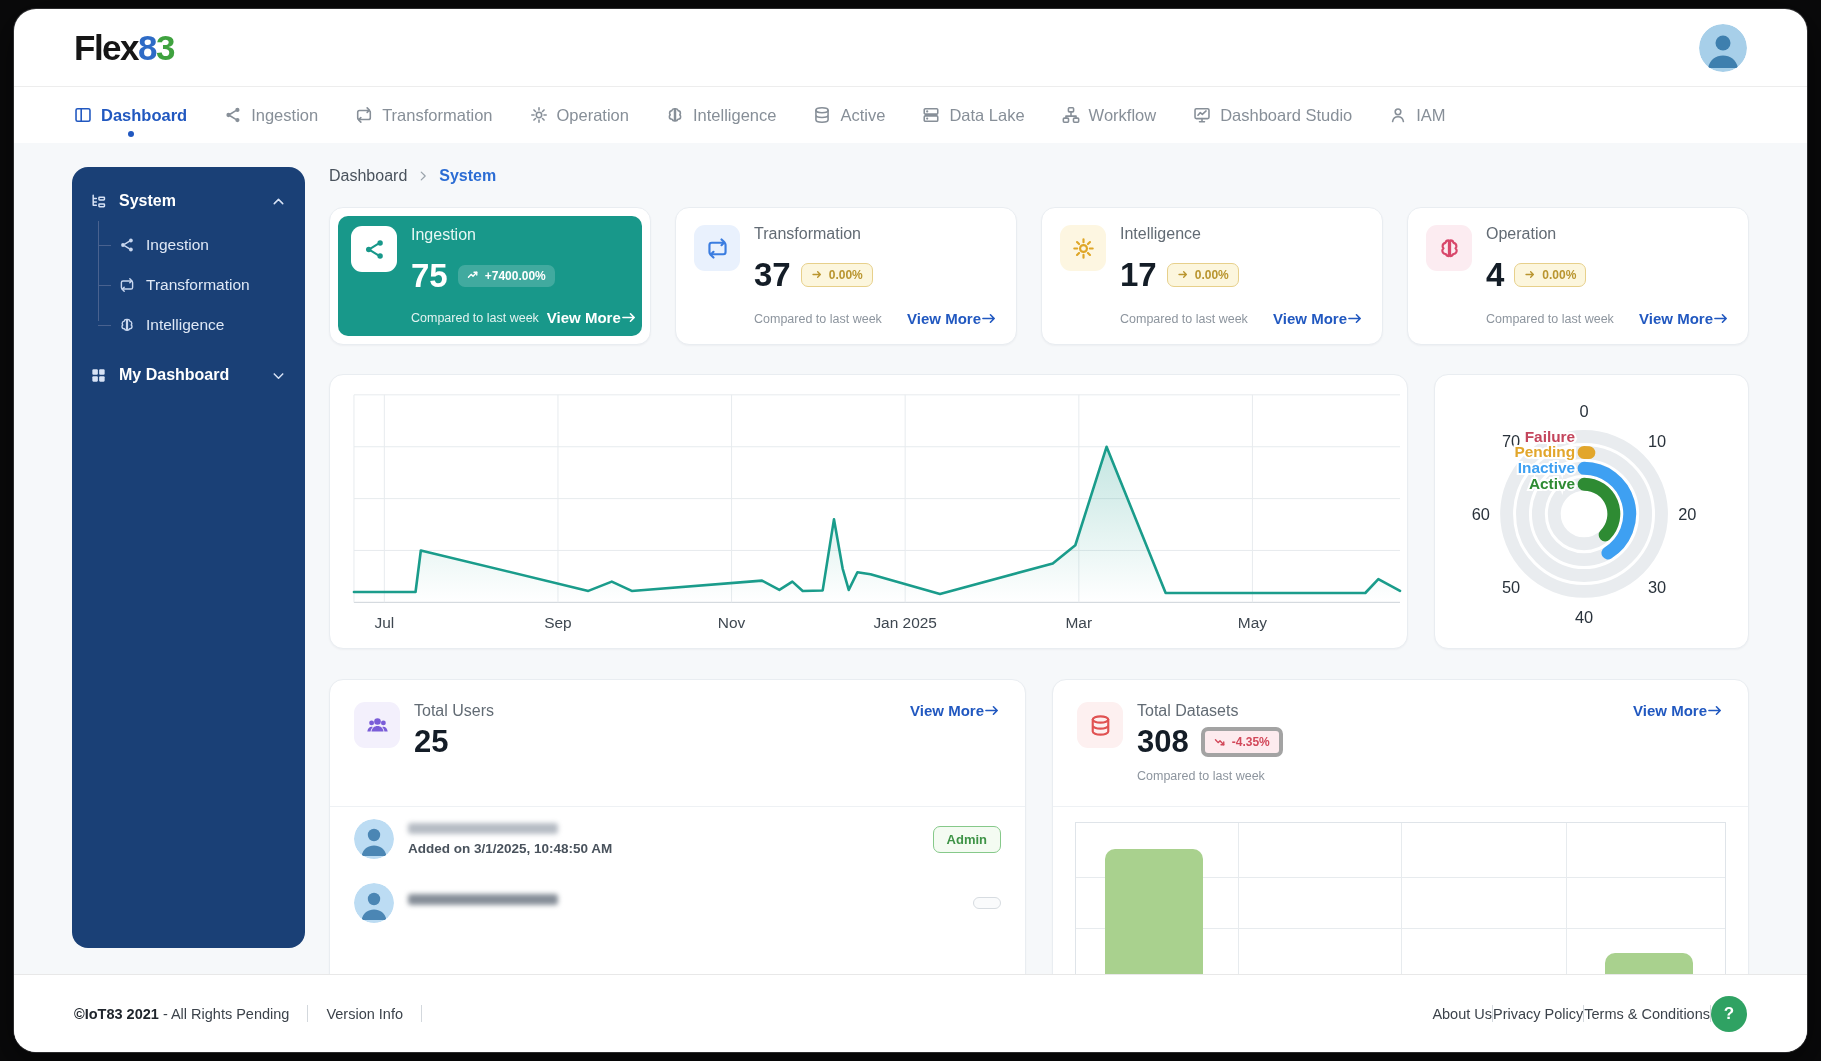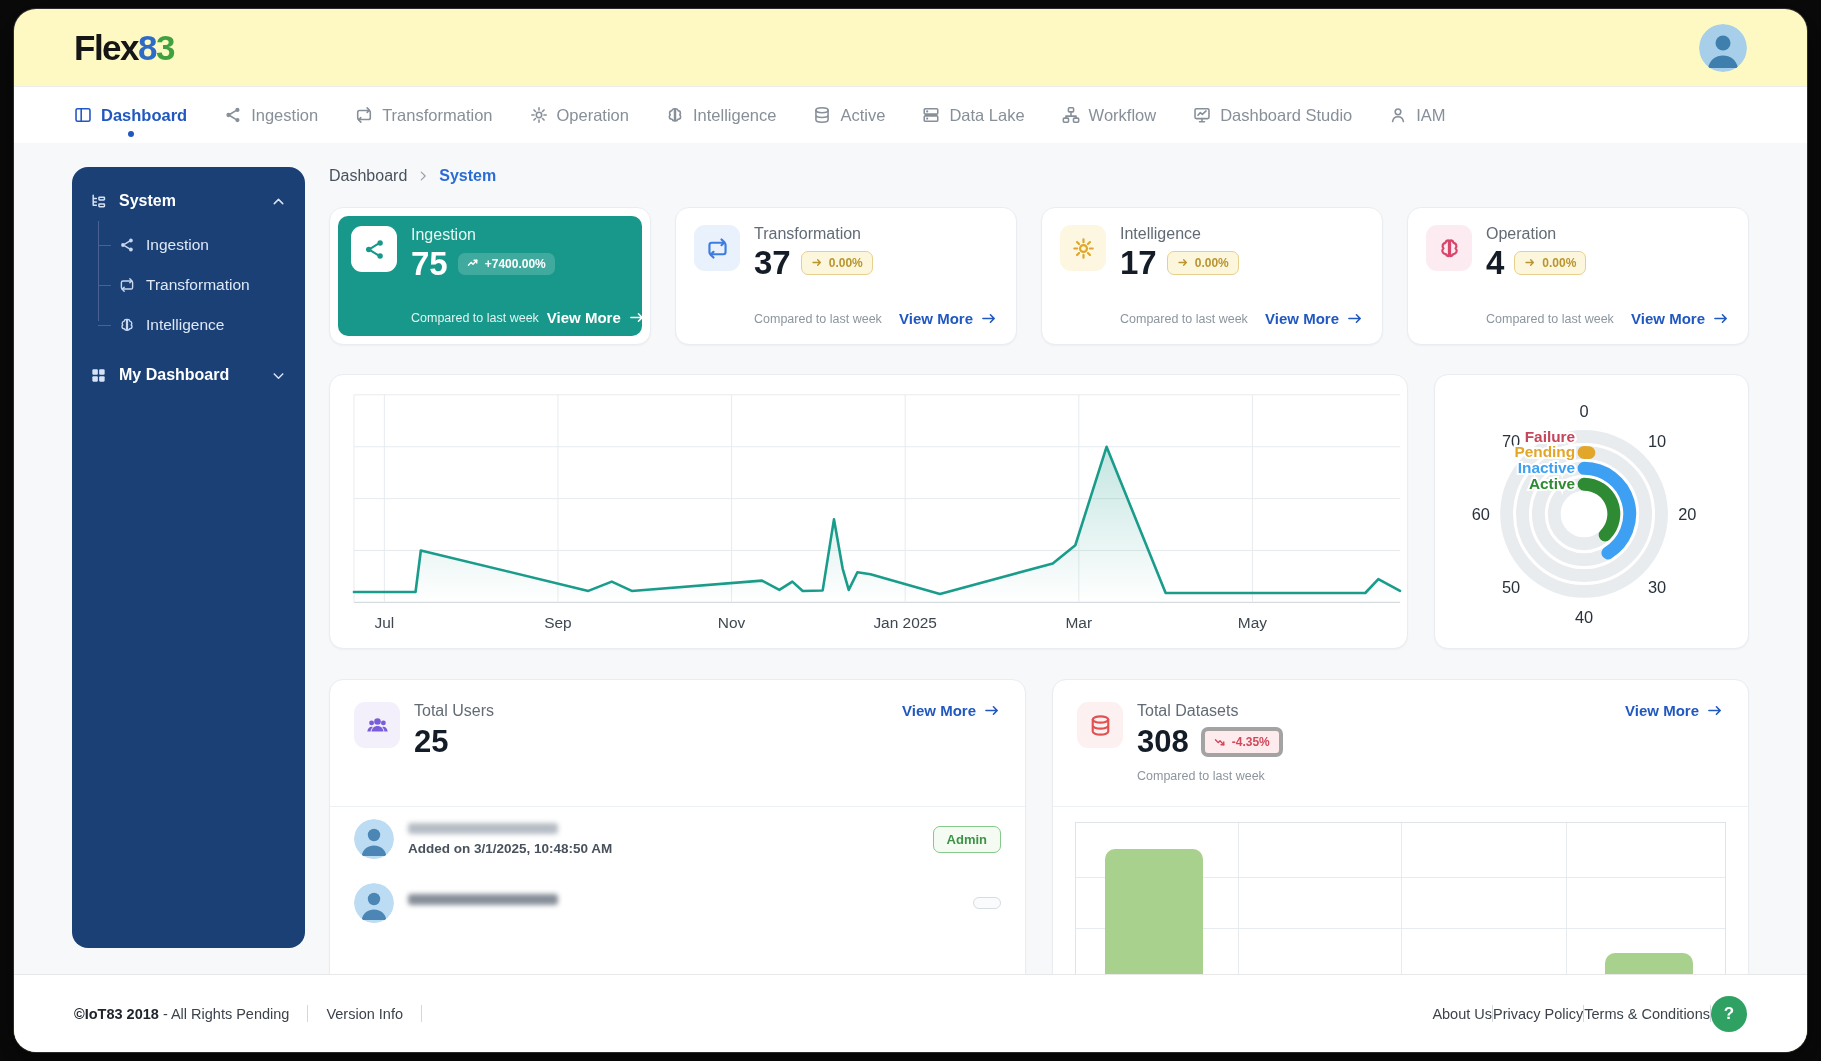--- a/index.html
+++ b/index.html
@@ -1,18 +1,18 @@
 <!DOCTYPE html>
 <html><head>
 <meta charset="utf-8">
 <style>
   *{margin:0;padding:0;box-sizing:border-box}
   html,body{width:1821px;height:1061px}
   body{background:#0a0a0b;font-family:"Liberation Sans",sans-serif;position:relative;overflow:hidden}
-  .page{position:absolute;left:14px;top:9px;right:14px;bottom:9px;background:#fef9c3;border-radius:22px;
+  .page{position:absolute;left:14px;top:9px;right:14px;bottom:9px;background:#ffffff;border-radius:22px;
         box-shadow:0 0 0 1px #2c2c2e,0 10px 40px rgba(0,0,0,.6);display:flex;flex-direction:column;overflow:hidden}
 
   svg.ic{stroke:currentColor;fill:none;stroke-width:1.4;stroke-linecap:round;stroke-linejoin:round;flex:none}
 
   
   .header{height:78px;display:flex;align-items:center;padding:0 60px;border-bottom:1px solid #ededed;flex:none}
   .logo{font-size:35px;font-weight:700;letter-spacing:-1.5px}
   .logo .p1{color:#161616}.logo .p2{color:#2e6bc6}.logo .p3{color:#3fa23f}
   .avatar{margin-left:auto;width:48px;height:48px;border-radius:50%;overflow:hidden;cursor:pointer;flex:none}
 
@@ -54,32 +54,32 @@
   .icon-box svg.ic{width:23px;height:23px;stroke-width:1.5}
   .tealwrap .icon-box{background:#fff;color:#18988a}
   .ib-blue{background:#e9f1fd;color:#3b7de0}
   .ib-amber{background:#fdf6e1;color:#dfa627}
   .ib-pink{background:#fcecf1;color:#d8476b}
   .ib-purple{background:#f3f0fc;color:#7a5dd8}
   .ib-red{background:#fdf0f0;color:#e05252}
   .stat-col{flex:1;min-width:0;display:flex;flex-direction:column}
   .stat-title{font-size:16px;color:#626b74;font-weight:500}
   .tealwrap .stat-title{color:#e7f7f4}
-  .stat-val-row{display:flex;align-items:center;gap:10px;margin-top:3px}
+  .stat-val-row{display:flex;align-items:center;gap:10px;margin-top:15px}
   .stat-val{font-size:33px;font-weight:700;color:#141d27;line-height:1}
   .tealwrap .stat-val{color:#fff}
   .badge{font-size:12px;font-weight:700;padding:4px 9px;border-radius:7px;display:inline-flex;align-items:center;gap:5px;white-space:nowrap}
   .badge svg{width:13px;height:13px;stroke:currentColor;fill:none;stroke-width:1.7;stroke-linecap:round;stroke-linejoin:round}
   .badge.white{background:rgba(255,255,255,.18);color:#fff}
   .badge.yellow{background:#fcf6dd;border:1px solid #e7d08b;color:#b9952f}
   .badge.pink{background:#fdebee;border:4px solid #a3a3a3;color:#d2485a}
   .stat-bottom{margin-top:auto;display:flex;align-items:center;justify-content:space-between;gap:8px}
   .compare{font-size:12.5px;color:#8d959e;font-weight:500;white-space:nowrap}
   .tealwrap .compare{color:rgba(255,255,255,.88)}
-  .viewmore{font-size:15px;font-weight:700;color:#2158c0;display:inline-flex;gap:8px;align-items:center;cursor:pointer;white-space:nowrap}
+  .viewmore{font-size:15px;font-weight:700;color:#2158c0;display:inline-flex;align-items:center;cursor:pointer;white-space:nowrap}
   .viewmore svg{width:17px;height:15px;stroke:currentColor;fill:none;stroke-width:1.7;stroke-linecap:round;stroke-linejoin:round}
   .tealwrap .viewmore{color:#fff}
 
   
   .charts-row{display:flex;gap:26px;height:275px;margin-top:29px;flex:none}
   .line-card{flex:1;min-width:0;position:relative;overflow:hidden}
   .line-card svg{position:absolute;inset:0;width:100%;height:100%}
   .polar-card{width:315px;min-width:315px;position:relative;overflow:hidden}
   .polar-card svg{position:absolute;inset:0;width:100%;height:100%}
 
@@ -563,21 +563,21 @@
               <div class="gbar" style="left: 4.5%; width: 15%; top: 26px; background: rgb(169, 209, 142);"></div>
               <div class="gbar" style="left: 81.5%; width: 13.5%; top: 130px; background: rgb(169, 209, 142);"></div>
             </div>
         </div>
 
       </div>
     </div>
   </div>
 
   <div class="footer">
-    <span><span class="foot-strong">©IoT83 2018</span> <span>- All Rights Pending</span></span>
+    <span><span class="foot-strong">©IoT83 2021</span> <span>- All Rights Pending</span></span>
     <span class="sep"></span>
     <span class="foot-link">Version Info</span>
     <span class="sep"></span>
     <div class="foot-right">
       <span class="foot-link">About Us</span>
       <span class="sep"></span>
       <span class="foot-link">Privacy Policy</span>
       <span class="sep"></span>
       <span class="foot-link">Terms &amp; Conditions</span>
       <span class="sep"></span>

